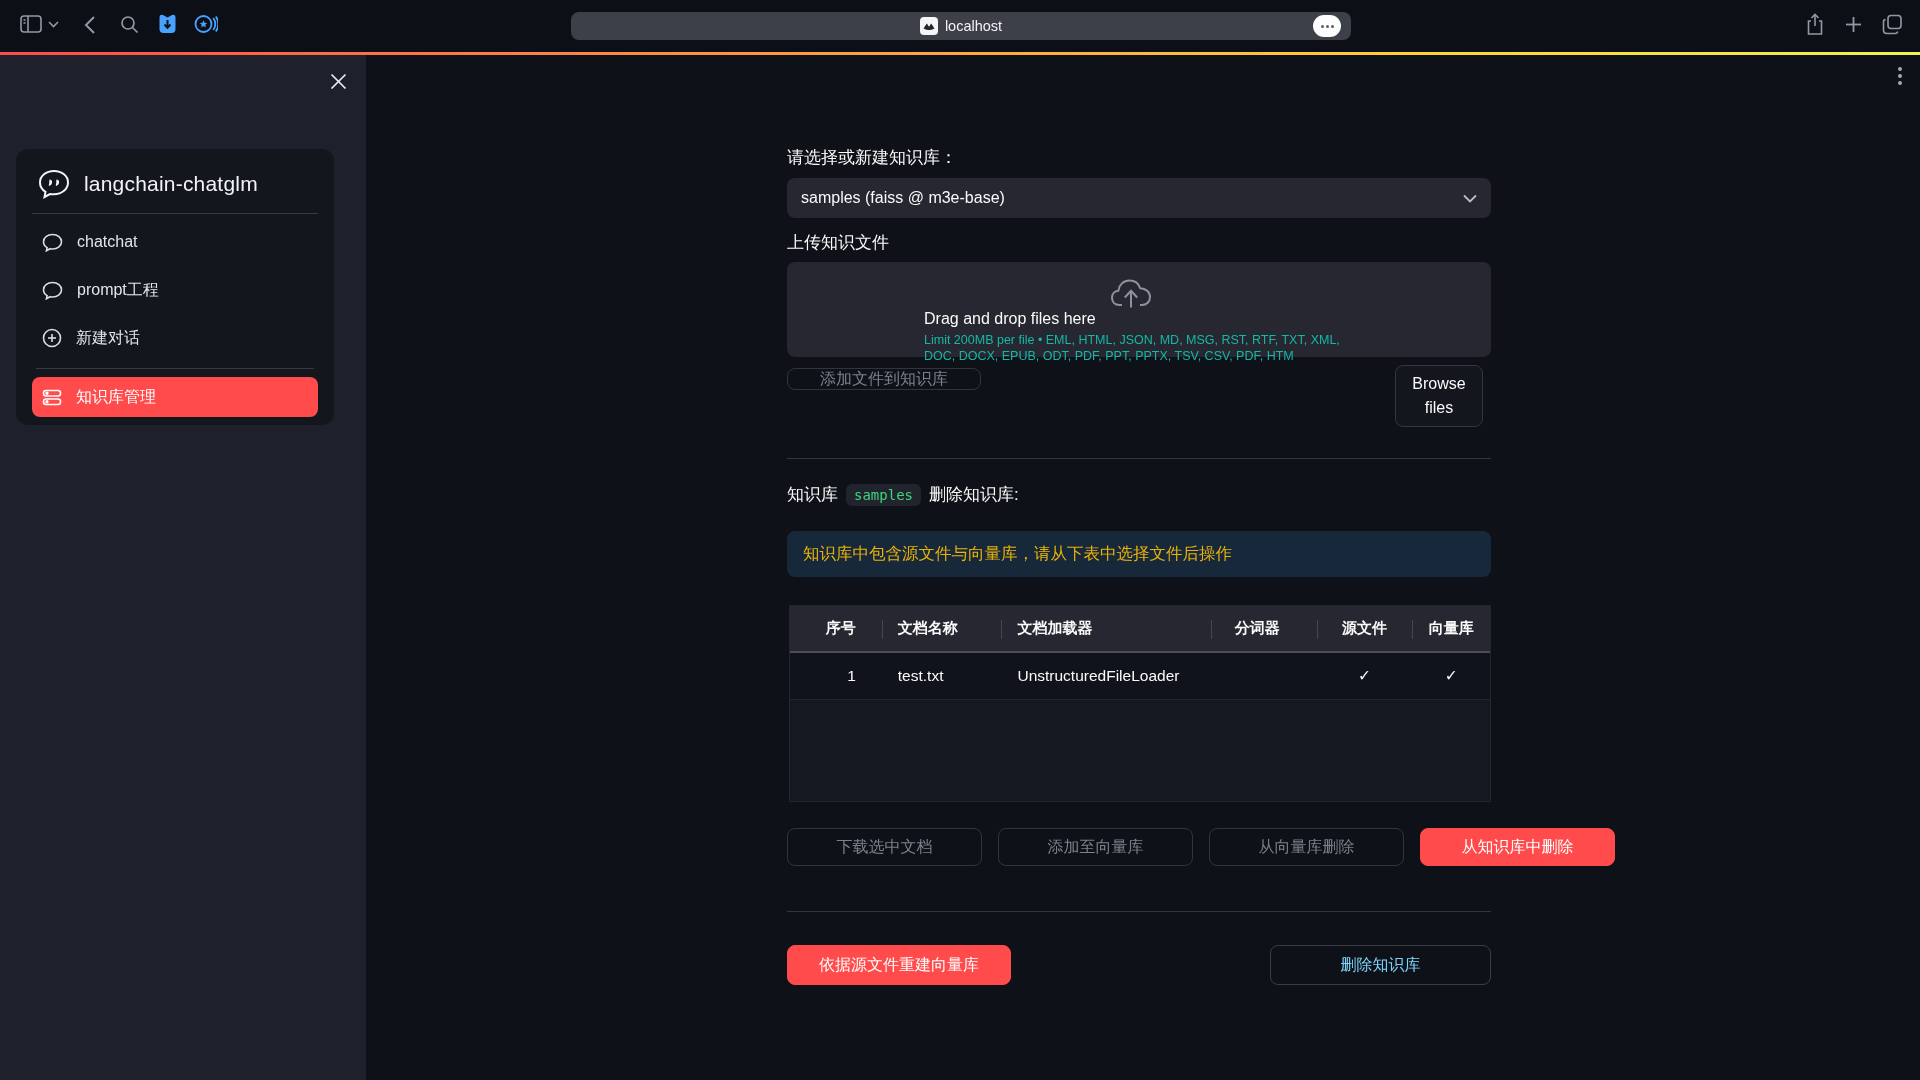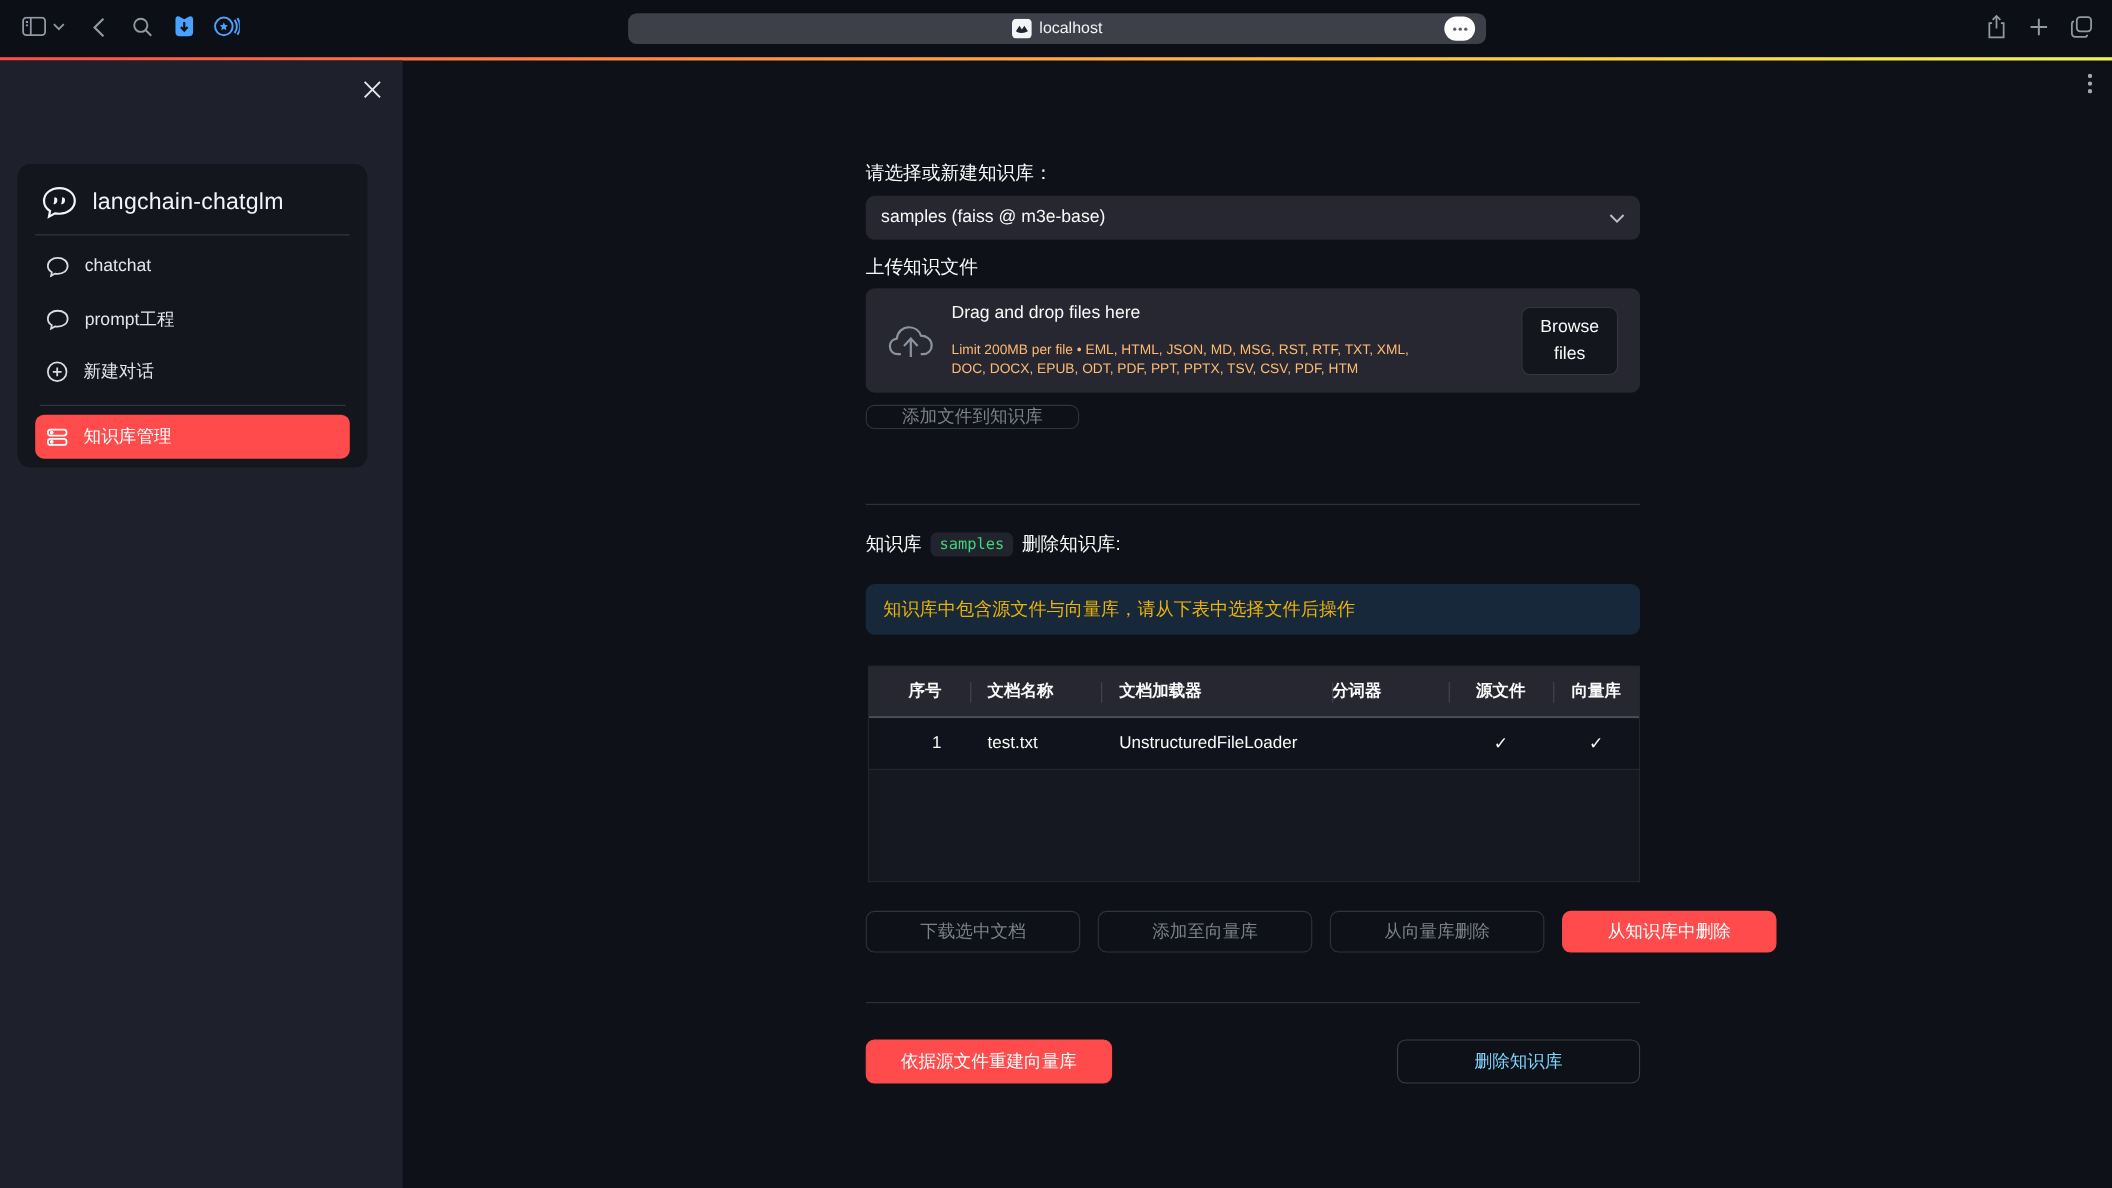--- a/index.html
+++ b/index.html
@@ -40,25 +40,25 @@
   .menu-dots { position:absolute; left:1886px; top:62px; width:28px; height:28px; color:#a3a8b3;
     display:flex; align-items:center; justify-content:center; cursor:pointer; }
 
   .w-label { position:absolute; left:0; font-size:17px; color:#fafafa; }
   .select-box { position:absolute; left:0; top:123px; width:704px; height:40px; background:#262730;
     border-radius:8px; display:flex; align-items:center; padding:16px 14px; cursor:pointer; }
   .select-box .val { font-size:16px; color:#fafafa; }
   .select-box .chev { margin-left:auto; color:#b9bec8; display:flex; }
 
   .dropzone { position:absolute; left:0; top:207px; width:704px; height:95px; background:#262730;
-    border-radius:8px; display:flex; align-items:center; padding:14px 20px; }
+    border-radius:8px; display:flex; align-items:center; padding:14px 8px;flex-direction:column; }
   .dz-icon { color:#8d92a0; margin-right:16px; display:flex; }
   .dz-texts { display:flex; flex-direction:column; gap:4px; max-width:430px; }
   .dz-title { font-size:16px; color:#fafafa; }
-  .dz-hint { font-size:12.5px; color:#fdba74; line-height:1.3;margin-top:12px; }
+  .dz-hint { font-size:12.5px; color:#14b8a6; line-height:1.3; }
   .browse-btn { margin-left:auto; width:88px; min-height:62px; background:#13161d; border:1px solid #34373f;
     border-radius:8px; color:#fafafa; font-size:16px; line-height:1.45; display:flex; align-items:center;
     justify-content:center; text-align:center; cursor:pointer; padding:6px; }
 
   .btn { border-radius:8px; font-size:16px; display:inline-flex; align-items:center; justify-content:center;
     cursor:pointer; }
   .btn.ghost-disabled { background:transparent; border:1px solid #31343d; color:#7b808c; }
   .btn.primary { background:#ff4b4b; border:1px solid #ff4b4b; color:#ffffff; }
   .btn.ghost { background:transparent; border:1px solid #3a3d46; color:#7dd3fc; }
 
@@ -79,21 +79,21 @@
     border:1px solid #23262f; }
   .trow { display:flex; width:100%; }
   .thead { background:#262730; height:47px; border-bottom:2px solid #4a4e57; }
   .tdata { height:47px; background:#10131b; border-bottom:1px solid #23262f; }
   .tc { display:flex; align-items:center; font-size:15px; position:relative; }
   .thead .tc { font-weight:bold; color:#fafafa; }
   .tdata .tc { color:#fafafa; font-size:15.5px; }
   .c0 { width:92px;  justify-content:flex-end; padding-right:26px; }
   .c1 { width:120px; padding-left:16px; }
   .c2 { width:210px; padding-left:16px; }
-  .c3 { width:106px; padding-left:0; }
+  .c3 { width:106px; padding-left:24px; }
   .c4 { width:96px;  justify-content:center; }
   .c5 { width:78px;  justify-content:center; }
   .thead .tc + .tc::before { content:""; position:absolute; left:0; top:14px; width:1px; height:19px;
     background:#44474f; }
 
   .actions { position:absolute; left:0; top:773px; width:828px; display:grid;
     grid-template-columns:repeat(4,1fr); gap:16px; }
   .actions .btn { height:38px; }
 
   .bottom-row { position:absolute; left:0; top:890px; width:704px; display:flex; justify-content:space-between; }

